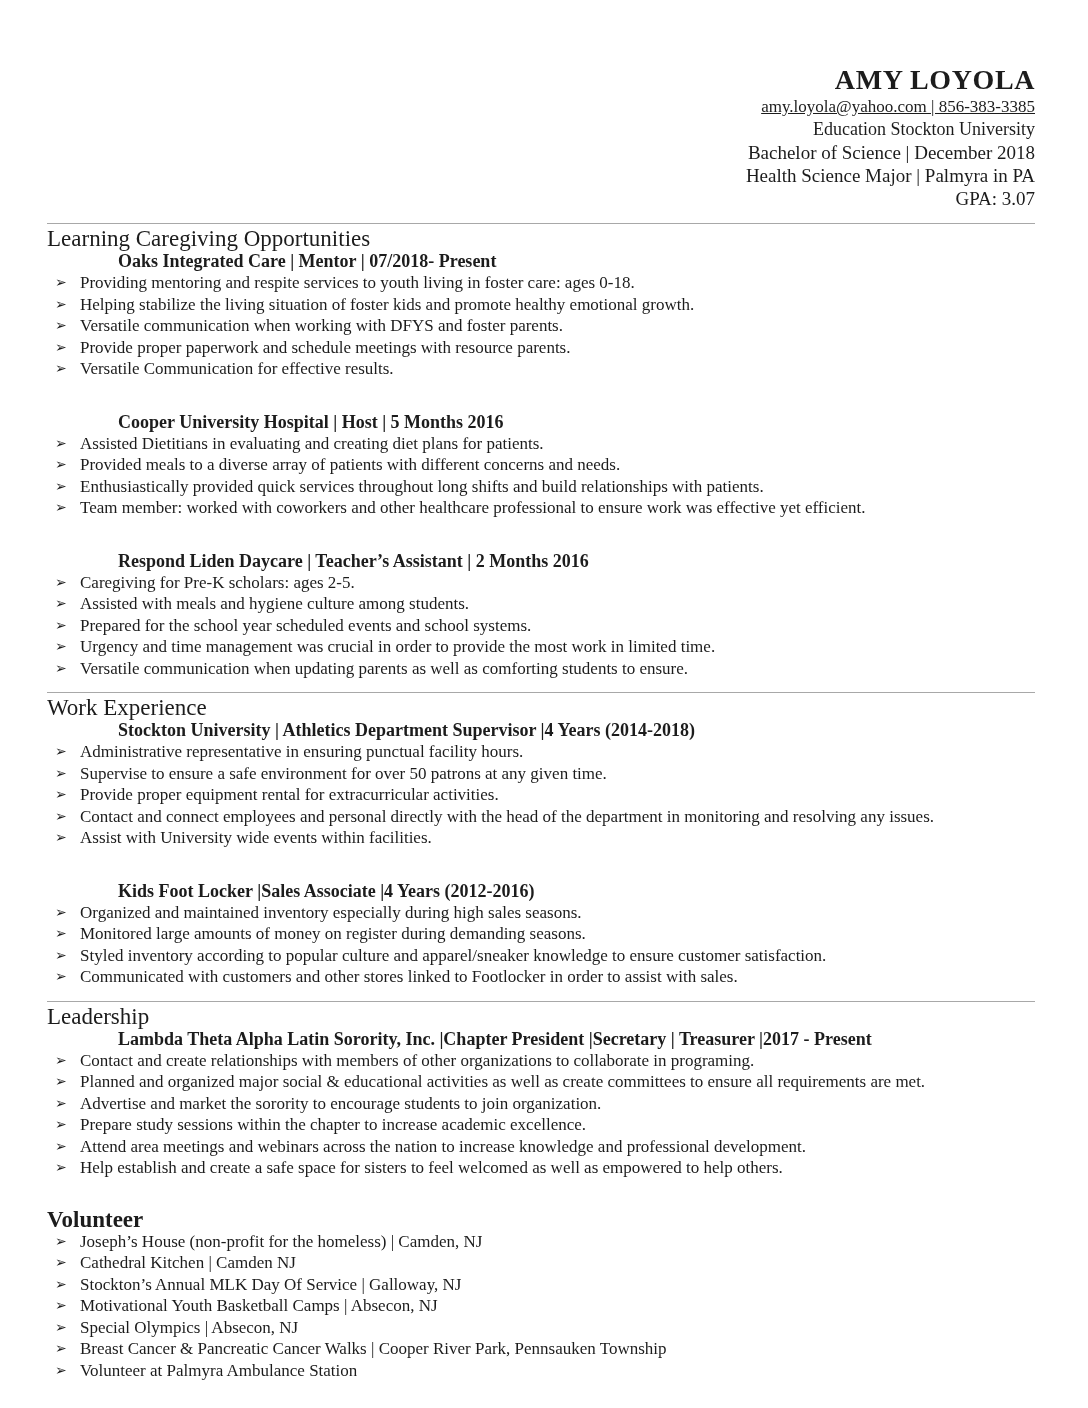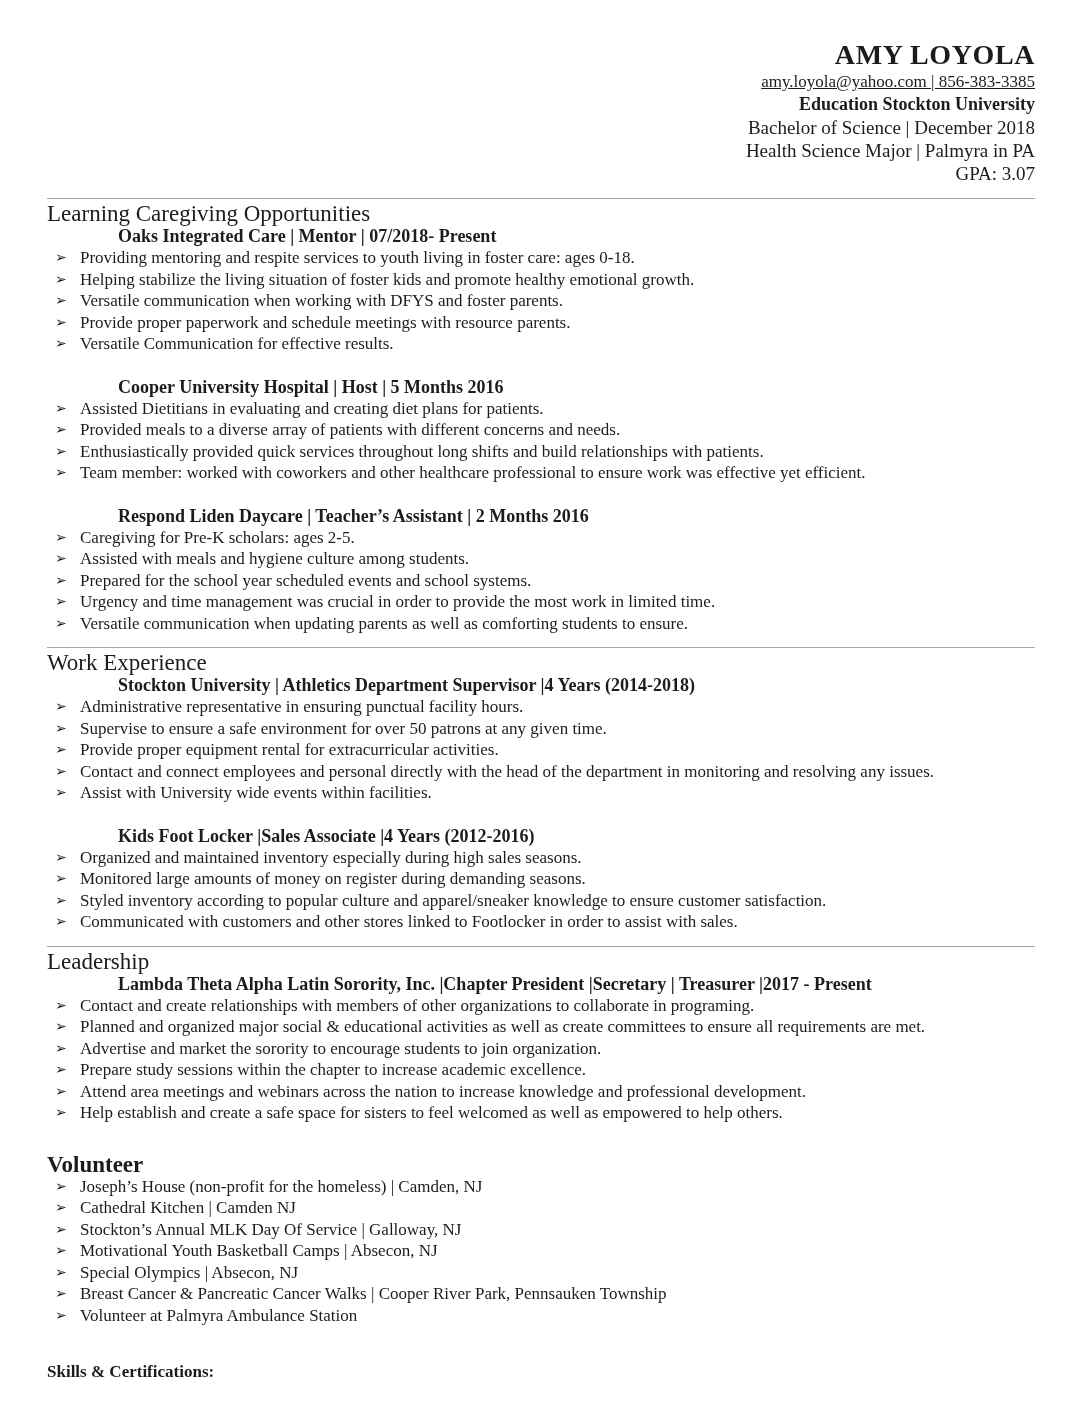--- a/index.html
+++ b/index.html
@@ -11,38 +11,38 @@
     width: 1088px;
     height: 1408px;
     overflow: hidden;
     font-family: "Liberation Serif", serif;
     color: #1c1c1c;
   }
   .page {
     box-sizing: border-box;
     width: 1088px;
     height: 1408px;
-    padding: 39px 53px 0 47px;
+    padding: 64px 53px 0 47px;
   }
   
   .resume-header { text-align: right; }
   .name {
     font-size: 28px;
     font-weight: bold;
     letter-spacing: 0.6px;
     line-height: 31px;
   }
   .contact {
     font-size: 17px;
     line-height: 23px;
     text-decoration: underline;
   }
   .edu-title {
     font-size: 18px;
-    font-weight: bold;
+    font-weight: normal;
     line-height: 23px;
   }
   .hline {
     font-size: 19px;
     line-height: 23px;
   }
   
   .section-rule {
     border: none;
     border-top: 1px solid #a8a8a8;
@@ -50,21 +50,21 @@
   }
   .section { margin-top: 0; }
   .section.no-rule { margin-top: 30px; }
   .section-title {
     font-size: 23px;
     line-height: 22px;
     font-weight: normal;
   }
   .section-title.bold { font-weight: bold; }
   .job { margin-top: 0; }
-  .job.spaced { margin-top: 21px; }
+  .job.spaced { margin-top: 31px; }
   .job-heading {
     font-size: 18px;
     font-weight: bold;
     line-height: 22px;
     margin-left: 71px;
   }
   .bullet-row {
     display: flex;
     align-items: flex-start;
     font-size: 17px;

